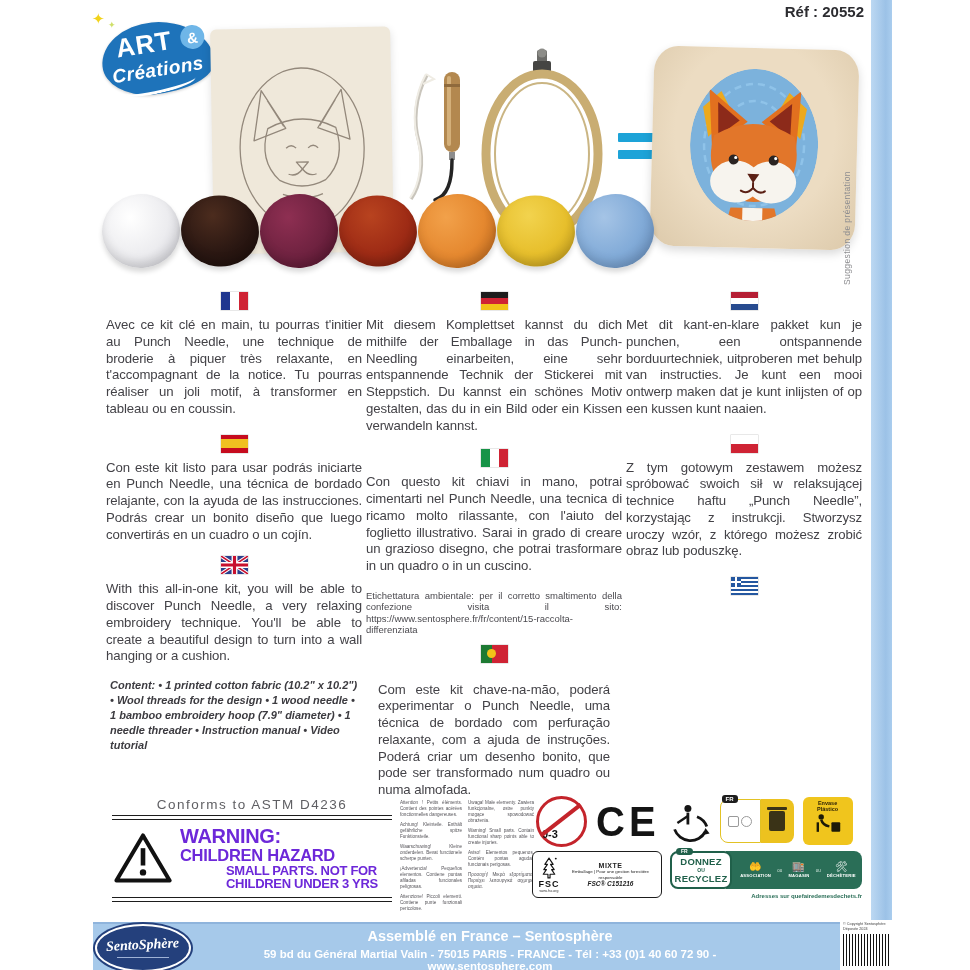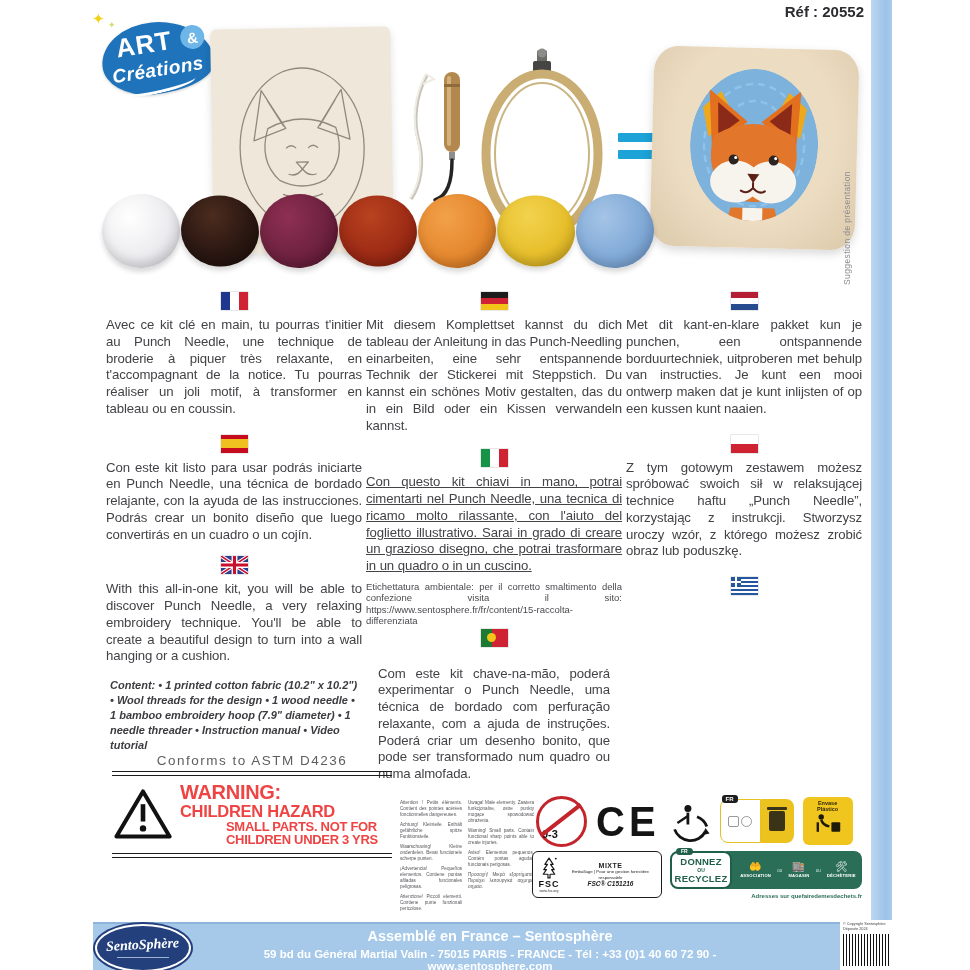--- a/index.html
+++ b/index.html
@@ -55,25 +55,25 @@
   .f-es{background:linear-gradient(#c60b1e 25%,#f0c020 25% 75%,#c60b1e 75%);}
   .f-it{background:linear-gradient(90deg,#179347 33%,#fff 33% 66%,#cf2334 66%);}
   .f-pl{background:linear-gradient(#fff 50%,#cf2334 50%);}
   .f-pt{background:linear-gradient(90deg,#1d7a33 40%,#cf2334 40%);position:relative;}
   .f-pt::after{content:"";position:absolute;left:6px;top:4.5px;width:9px;height:9px;border-radius:50%;background:#f2c318;}
   .para{font-size:13.2px;line-height:1.27;text-align:justify;color:#434247;letter-spacing:-.1px;}
   .note{font-size:9.5px;line-height:1.2;text-align:justify;color:#4a494e;}
   .content{font-size:11px;line-height:1.35;font-style:italic;font-weight:700;color:#3c3b40;}
 
   
-  .warnbox{left:112px;top:753px;width:280px;}
+  .warnbox{left:112px;top:797px;width:280px;}
   .astm{font-size:13.5px;letter-spacing:1.5px;color:#5f5f63;text-align:center;font-weight:500;}
   .rule{height:3px;border-top:1.5px solid #1d1d1d;border-bottom:1px solid #1d1d1d;margin:3px 0;}
   .warnrow{display:flex;align-items:center;gap:8px;padding:3px 2px;}
-  .warntext{color:#ef4444;line-height:1.04;letter-spacing:-.3px;}
+  .warntext{color:#6d28d9;line-height:1.04;letter-spacing:-.3px;}
   .warntext .w1{font-size:20px;font-weight:800;}
   .warntext .w2{font-size:16.5px;font-weight:800;}
   .warntext .w3,.warntext .w4{font-size:13px;font-weight:700;margin-left:46px;}
   .tinycol{top:800px;font-size:4.6px;line-height:1.3;color:#56555a;text-align:justify;}
   .tinycol p{margin:0 0 4px;}
   .marks-row{left:536px;top:796px;width:326px;height:50px;display:flex;align-items:center;gap:9px;}
   .age{width:45px;height:45px;border:3.5px solid #c4242b;border-radius:50%;position:relative;background:#fff;flex:none;}
   .age::after{content:"";position:absolute;left:-3px;top:19px;width:50px;height:4px;background:#c4242b;transform:rotate(-38deg);}
   .age .n{position:absolute;left:3px;bottom:4px;font-size:11px;font-weight:800;color:#111;}
   .ce{font-size:40px;font-weight:700;color:#141414;letter-spacing:4px;line-height:1;transform:scaleY(1.05);}
@@ -246,24 +246,24 @@
       <path d="M0,0 60,40 M60,0 0,40" stroke="#c8102e" stroke-width="3.5"></path>
       <path d="M30,0 V40 M0,20 H60" stroke="#fff" stroke-width="13"></path>
       <path d="M30,0 V40 M0,20 H60" stroke="#c8102e" stroke-width="7"></path>
     </svg>
     <p class="para" style="margin:0 0 9px;">With this all-in-one kit, you will be able to discover Punch Needle, a very relaxing embroidery technique. You'll be able to create a beautiful design to turn into a wall hanging or a cushion.</p>
     <p class="content" style="margin:4px;"><b>Content:</b><span> • 1 printed cotton fabric (10.2" x 10.2") • Wool threads for the design • 1 wood needle • 1 bamboo embroidery hoop (7.9" diameter) • 1 needle threader • Instruction manual • Video tutorial</span></p>
   </div>
 
   <div class="abs col" style="left:366px;width:256px;">
     <span class="flag f-de"></span>
-    <p class="para" style="margin:0 0 15px;">Mit diesem Komplettset kannst du dich tableau der Anleitung in das Punch-Needling einarbeiten, eine sehr entspannende Technik der Stickerei mit Steppstich. Du kannst ein schönes Motiv gestalten, das du in ein Bild oder ein Kissen verwandeln kannst.</p>
+    <p class="para" style="margin:0 0 15px;">Mit diesem Komplettset kannst du dich mithilfe der Emballage in das Punch-Needling einarbeiten, eine sehr entspannende Technik der Stickerei mit Steppstich. Du kannst ein schönes Motiv gestalten, das du in ein Bild oder ein Kissen verwandeln kannst.</p>
     <span class="flag f-it"></span>
-    <p class="para" style="margin:0 0 6px;text-decoration:underline;">Con questo kit chiavi in mano, potrai cimentarti nel Punch Needle, una tecnica di ricamo molto rilassante, con l'aiuto del foglietto illustrativo. Sarai in grado di creare un grazioso disegno, che potrai trasformare in un quadro o in un cuscino.</p>
-    <p class="note" style="margin:0 0 2px;">Etichettatura ambientale: per il corretto smaltimento della confezione visita il sito: https://www.sentosphere.fr/fr/content/15-raccolta-differenziata</p>
+    <p class="para" style="margin:0 0 15px;">Con questo kit chiavi in mano, potrai cimentarti nel Punch Needle, una tecnica di ricamo molto rilassante, con l'aiuto del foglietto illustrativo. Sarai in grado di creare un grazioso disegno, che potrai trasformare in un quadro o in un cuscino.</p>
+    <p class="note" style="margin:0 0 9px;">Etichettatura ambientale: per il corretto smaltimento della confezione visita il sito: https://www.sentosphere.fr/fr/content/15-raccolta-differenziata</p>
     <span class="flag f-pt"></span>
     <p class="para" style="margin:12px;">Com este kit chave-na-mão, poderá experimentar o Punch Needle, uma técnica de bordado com perfuração relaxante, com a ajuda de instruções. Poderá criar um desenho bonito, que pode ser transformado num quadro ou numa almofada.</p>
   </div>
 
   <div class="abs col" style="left:626px;width:236px;">
     <span class="flag f-nl"></span>
     <p class="para" style="margin:0 0 17px;">Met dit kant-en-klare pakket kun je punchen, een ontspannende borduurtechniek, uitproberen met behulp van instructies. Je kunt een mooi ontwerp maken dat je kunt inlijsten of op een kussen kunt naaien.</p>
     <span class="flag f-pl"></span>
     <p class="para" style="margin:0 0 17px;">Z tym gotowym zestawem możesz spróbować swoich sił w relaksującej technice haftu „Punch Needle”, korzystając z instrukcji. Stworzysz uroczy wzór, z którego możesz zrobić obraz lub poduszkę.</p>
     <svg class="flag" viewBox="0 0 27 18">

